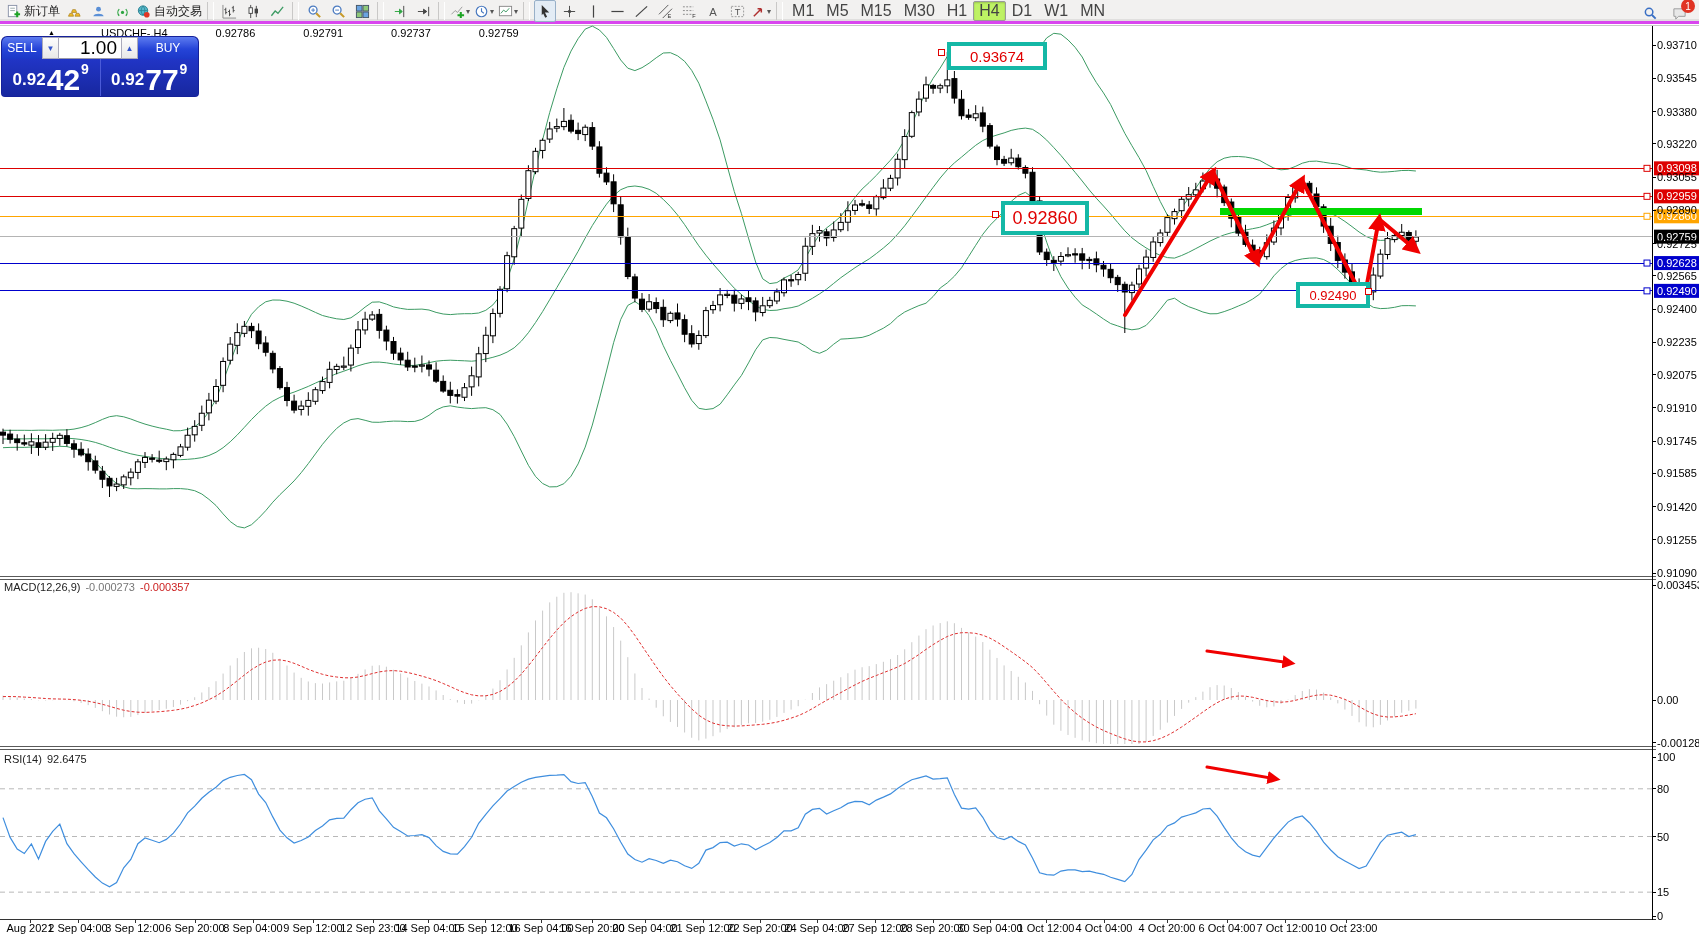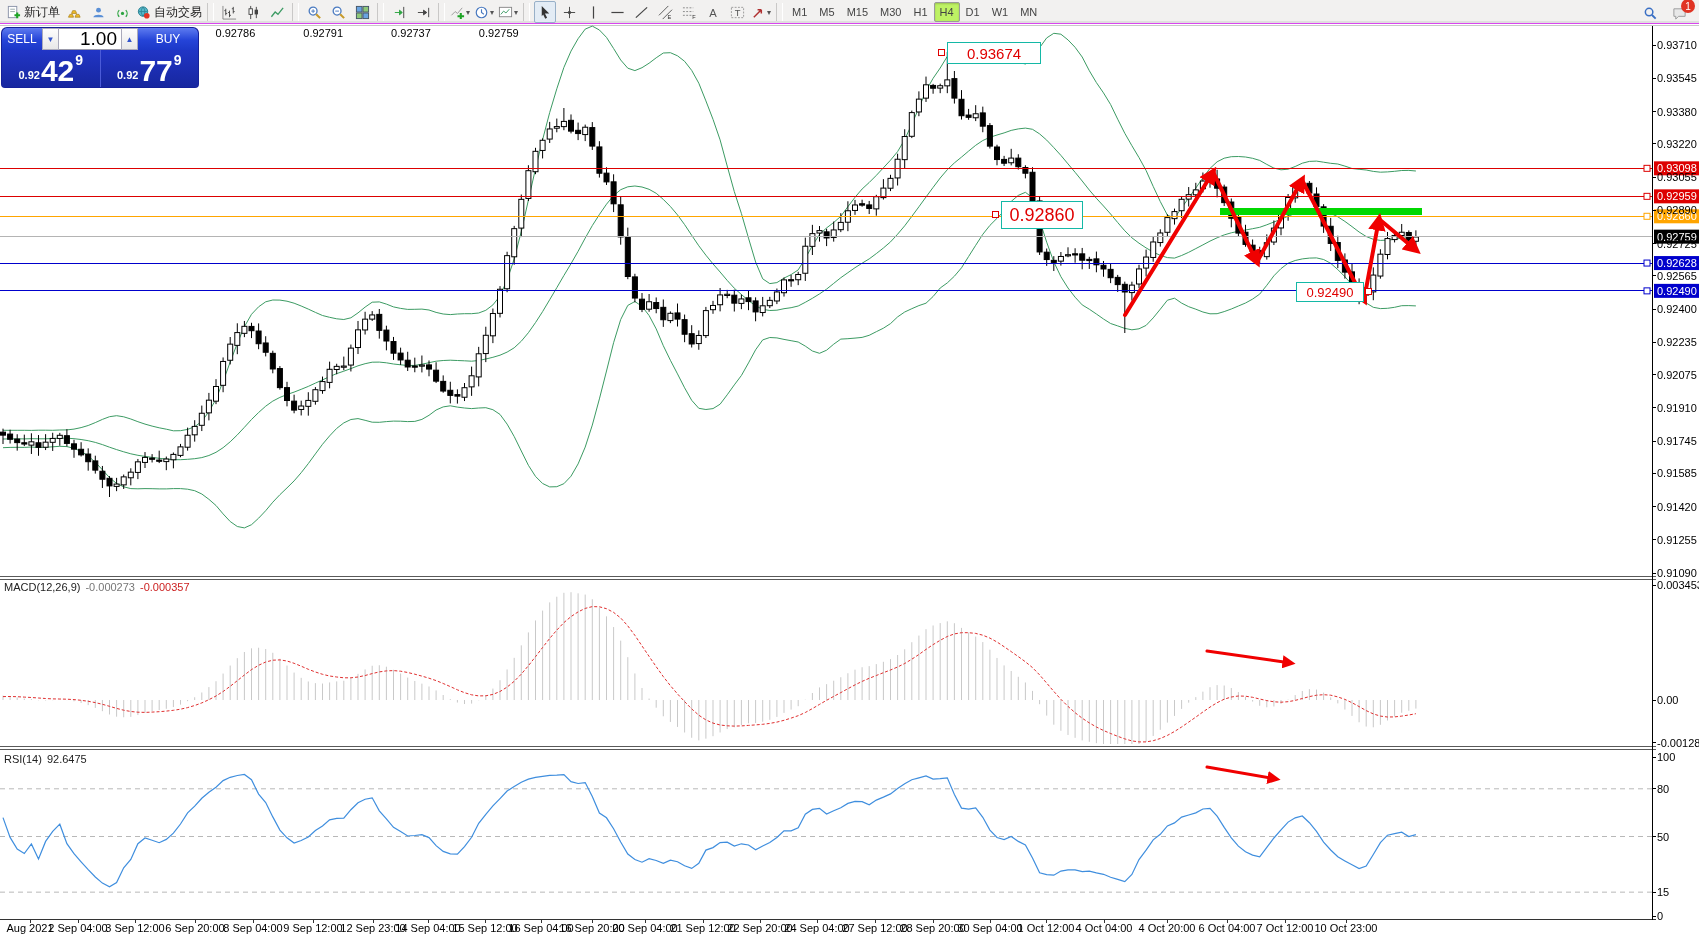--- a/index.html
+++ b/index.html
@@ -1,65 +1,65 @@
 <!DOCTYPE html>
 <html><head>
 <meta charset="utf-8">
 <style>
   html,body{margin:0;padding:0;background:#fff;width:1699px;height:935px;overflow:hidden;
     font-family:"Liberation Sans",sans-serif;-webkit-font-smoothing:antialiased;}
   #app{position:relative;width:1699px;height:935px;}
   
   #toolbar{position:absolute;left:0;top:0;width:1699px;height:24px;background:#f2f1f0;
-    border-bottom:1px solid #d946ef;box-shadow:inset 0 -2px 0 #e0dfde;display:flex;align-items:flex-end;
+    border-bottom:3px solid #d946ef;box-shadow:inset 0 -2px 0 #e0dfde;display:flex;align-items:flex-start;
     padding-left:4px;box-sizing:border-box;z-index:30;}
   .tbi{display:inline-flex;align-items:center;justify-content:center;height:20px;min-width:20px;
     margin:0 1px;border:1px solid transparent;border-radius:2px;font-size:11px;color:#333;cursor:default;}
   .tbi svg{width:15px;height:15px;}
   .tbi.pressed{background:#e3ecf5;border:1px solid #98b0c8;}
   .tbi .tlabel{font-size:12px;margin-left:3px;color:#222;}
   .caret{font-size:8px;color:#555;margin-left:1px;}
   .tsep{width:5px;height:18px;border-left:1px solid #c9c8c7;border-right:1px solid #fff;margin:0 3px;}
-  .tfbtn{font-size:11px;color:#444;padding:0 5px;height:18px;display:flex;align-items:center;
+  .tfbtn{font-size:16px;color:#444;padding:0 5px;height:18px;display:flex;align-items:center;
     border:1px solid transparent;border-radius:2px;}
   .tfbtn.pressed{background:#bef264;border:1px solid #9a9a9a;box-shadow:inset 0 1px 2px rgba(0,0,0,.2);}
   #tb-right{position:absolute;right:8px;top:2px;display:flex;align-items:center;}
   .badge{position:absolute;right:-6px;top:-4px;background:#e03424;color:#fff;font-size:10px;
     width:14px;height:14px;border-radius:50%;display:flex;align-items:center;justify-content:center;}
   
   #quote{position:absolute;left:4px;top:27px;font-size:11px;color:#000;z-index:20;}
   #quote .mk{font-size:7px;vertical-align:2px;margin-right:2px;}
   #quote span{margin-right:4px;padding-left:44px;}
   
-  #oneclick{position:absolute;left:2px;top:28px;width:196px;height:59px;z-index:25;
+  #oneclick{position:absolute;left:2px;top:37px;width:196px;height:59px;z-index:25;
     background:#1b2cb0;border-radius:5px 5px 3px 3px;overflow:hidden;
     box-shadow:0 0 0 1px #15219a;}
   #oc-row1{display:flex;height:22px;align-items:stretch;}
   .ocbtn{color:#fff;font-size:12px;display:flex;align-items:center;justify-content:center;
     background:linear-gradient(#5d7bf0,#2544d8 55%,#1c38c8);cursor:pointer;}
   #oc-sell{width:40px;border-radius:5px 0 0 0;}
   #oc-buy{flex:1;border-radius:0 5px 0 0;}
   .spin{width:17px;background:linear-gradient(#fdfdfd,#e8e8e8);border:1px solid #aab;box-sizing:border-box;
     display:flex;align-items:center;justify-content:center;font-size:8px;color:#3355cc;cursor:pointer;}
   #oc-vol{width:62px;border:1px solid #99a;border-left:none;border-right:none;box-sizing:border-box;
     text-align:right;font-size:19px;padding:0 4px;outline:none;font-family:"Liberation Sans",sans-serif;}
   #oc-row2{display:flex;height:37px;}
   .ocprice{flex:1;display:flex;align-items:flex-end;justify-content:center;color:#fff;
     background:linear-gradient(#2135c6,#17279f);padding-bottom:3px;cursor:pointer;}
   .ocprice:first-child{border-right:1px solid #4b5bd8;}
-  .pp{font-size:11px;font-weight:bold;margin-bottom:3px;}
+  .pp{font-size:17px;font-weight:bold;margin-bottom:3px;}
   .pb{font-size:30px;font-weight:bold;line-height:26px;margin:0 1px;}
   .ps{font-size:14px;font-weight:bold;align-self:flex-start;margin-top:2px;}
   
   .indlabel{position:absolute;left:4px;font-size:11px;color:#222;z-index:20;}
   .indlabel .v1{color:#777;margin-left:5px;}
   .indlabel .v2{color:#cc2222;margin-left:5px;}
   .indlabel .rv{margin-left:5px;}
   
-  .pxlabel{position:absolute;background:#fff;border:1px solid #14b8a6;color:#e00000;z-index:15;
+  .pxlabel{position:absolute;background:#fff;border:4px solid #14b8a6;color:#e00000;z-index:15;
     display:flex;align-items:center;justify-content:center;font-family:"Liberation Sans",sans-serif;}
   .sq{position:absolute;width:5px;height:5px;background:#fff;border:1px solid #e00000;z-index:15;}
   svg text{font-family:"Liberation Sans",sans-serif;}
 </style>
 </head>
 <body>
 
 <div id="app">
 
   <svg id="chart" width="1699" height="935" style="position:absolute;left:0;top:0;z-index:5;">

